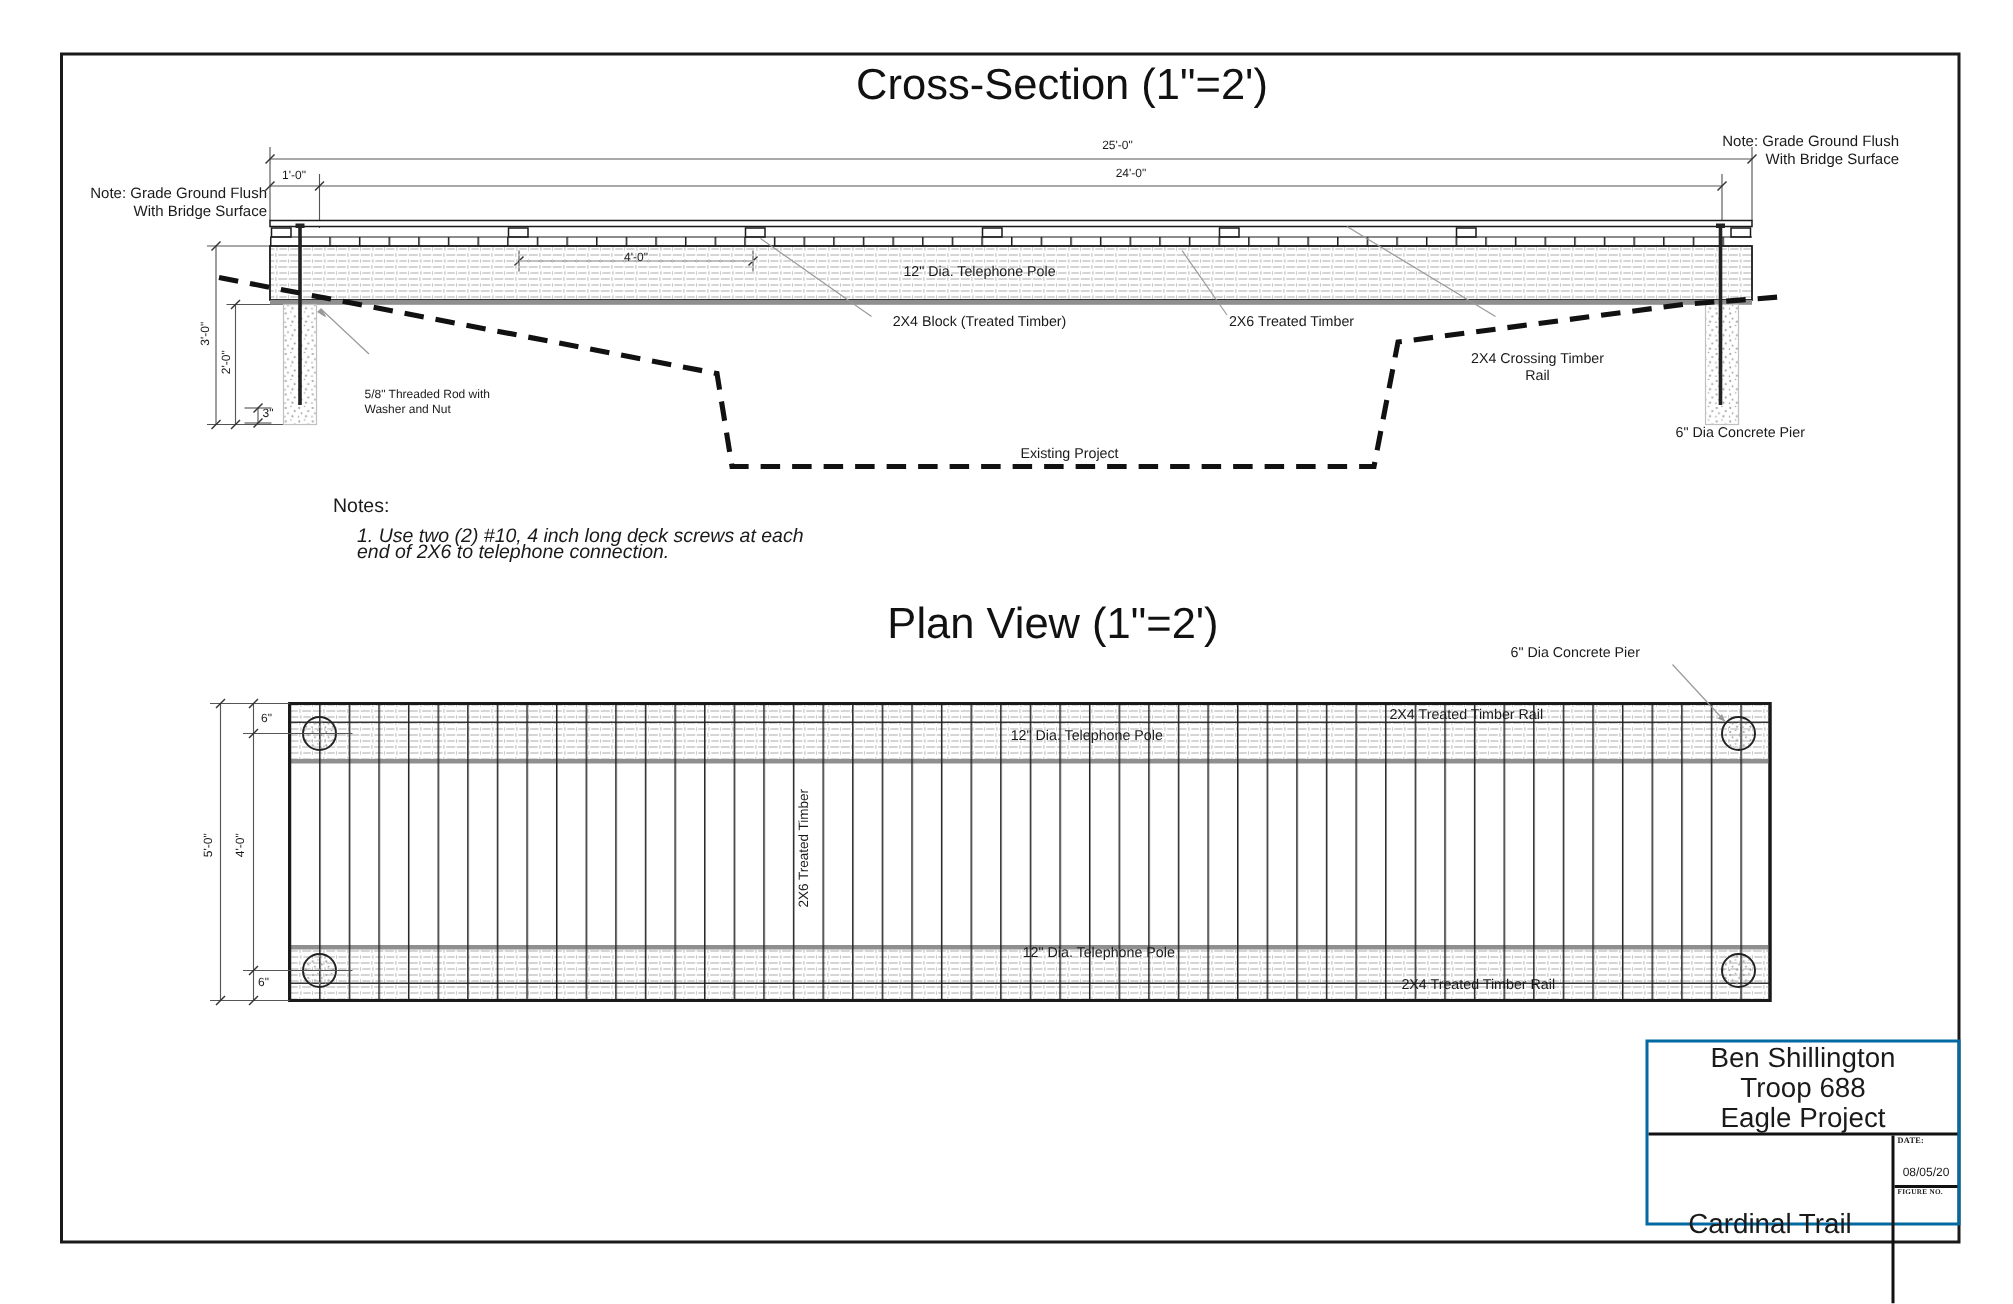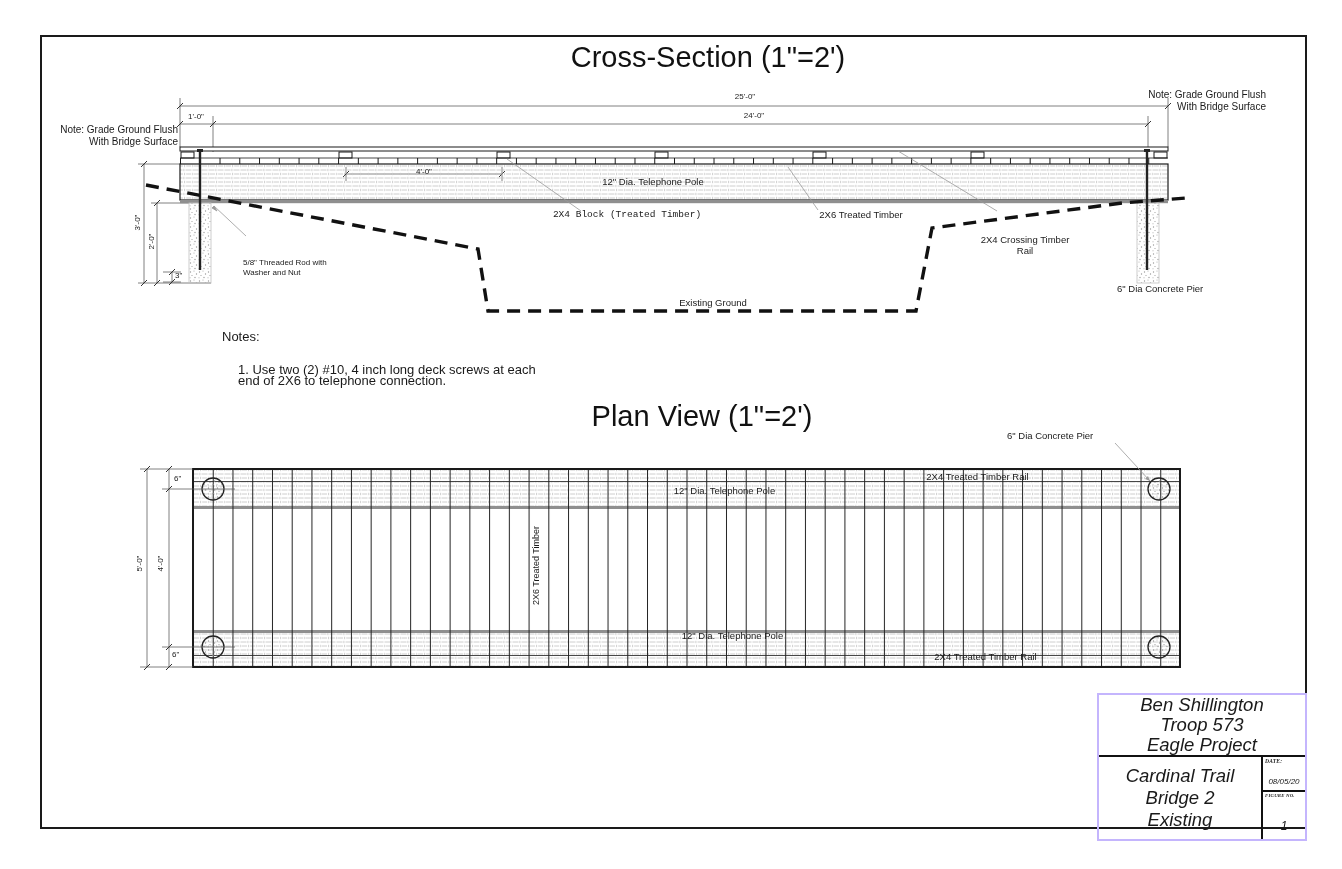--- a/index.html
+++ b/index.html
@@ -9,30 +9,30 @@
                 border:2px solid #1a1a1a;box-sizing:border-box;}
   svg.linework{position:absolute;left:0;top:0;}
   .lbl{position:absolute;font-size:9.5px;line-height:11px;color:#1a1a1a;}
   .pre{white-space:pre-line;margin-top:25px;}
   .ctr{text-align:center;}
   .rgt{text-align:right;}
   .dim{font-size:8px;line-height:9px;}
   .rot{transform:rotate(-90deg);transform-origin:center center;text-align:center;}
   .view-title{position:absolute;font-size:29px;line-height:34px;text-align:center;color:#111;}
   .notes{position:absolute;left:222px;top:331px;width:345px;font-size:13px;line-height:11.5px;}
-  .notes .note-item{margin:21px 0 8px 16px;white-space:pre-line;}
+  .notes .note-item{margin:8px 0 8px 16px;white-space:pre-line;font-style:italic;}
   
-  .tblock{position:absolute;left:1097px;top:693px;width:210px;height:148px;
-          border:2px solid #c4b5fd;box-sizing:border-box;display:flex;flex-direction:column;font-style:italic;}
+  .tblock{position:absolute;left:1097px;top:693px;width:210px;height:124px;
+          border:2px solid #0369a1;box-sizing:border-box;display:flex;flex-direction:column;}
   .tb-row1{height:62px;border-bottom:2px solid #111;box-sizing:border-box;
            display:flex;flex-direction:column;justify-content:center;}
   .tb-row1 div{font-size:18.5px;line-height:20px;text-align:center;}
   .tb-row2{flex:1;display:flex;}
   .tb-proj{flex:1;display:flex;flex-direction:column;justify-content:center;}
-  .tb-proj div{font-size:18.5px;line-height:22px;text-align:center;}
+  .tb-proj div{font-size:18.5px;line-height:22px;text-align:center;margin-top:48px;}
   .tb-side{width:44px;border-left:2px solid #111;box-sizing:border-box;
            display:flex;flex-direction:column;}
   .tb-date{height:35px;border-bottom:2px solid #111;box-sizing:border-box;position:relative;}
   .tb-fig{flex:1;position:relative;}
   .tb-minilabel{position:absolute;left:2px;top:1px;font-family:"Liberation Serif",serif;
                 font-weight:bold;font-size:5.5px;letter-spacing:0.2px;}
   .tb-dateval{position:absolute;left:0;right:0;bottom:4px;text-align:center;font-size:8px;}
   .tb-figval{position:absolute;left:0;right:0;bottom:6px;text-align:center;font-size:12px;}
 </style>
 </head>
@@ -198,27 +198,27 @@
 
   <div class="lbl dim ctr" style="left:715px;top:92px;width:60px;">25'-0"</div>
   <div class="lbl dim ctr" style="left:724px;top:111px;width:60px;">24'-0"</div>
   <div class="lbl dim ctr" style="left:178px;top:112px;width:36px;">1'-0"</div>
   <div class="lbl dim ctr" style="left:394px;top:167px;width:60px;">4'-0"</div>
   <div class="lbl dim rot" style="left:112px;top:218px;width:50px;">3'-0"</div>
   <div class="lbl dim rot" style="left:126px;top:237px;width:50px;">2'-0"</div>
   <div class="lbl dim" style="left:175px;top:271px;">3"</div>
 
   <div class="lbl ctr" style="left:588px;top:176px;width:130px;">12" Dia. Telephone Pole</div>
-  <div class="lbl ctr" style="left:552px;top:209px;width:150px;font-family:Liberation Mono, monospace;">2X4 Block (Treated Timber)</div>
+  <div class="lbl ctr" style="left:578px;top:209px;width:150px;">2X4 Block (Treated Timber)</div>
   <div class="lbl ctr" style="left:806px;top:209px;width:110px;">2X6 Treated Timber</div>
   <div class="lbl ctr pre" style="left:955px;top:209px;width:140px;">2X4 Crossing Timber
 Rail</div>
   <div class="lbl pre" style="left:243px;top:233px;width:130px;font-size:8px;line-height:9.5px;">5/8" Threaded Rod with
 Washer and Nut</div>
-  <div class="lbl ctr" style="left:668px;top:297px;width:90px;">Existing Ground</div>
+  <div class="lbl ctr" style="left:668px;top:297px;width:90px;">Existing Project</div>
   <div class="lbl" style="left:1117px;top:283px;width:130px;">6" Dia Concrete Pier</div>
 
   <div class="notes">
     <div>Notes:</div>
     <div class="note-item">1. Use two (2) #10, 4 inch long deck screws at each
 end of 2X6 to telephone connection.</div>
   </div>
 
   <div class="lbl dim rot" style="left:114px;top:559px;width:50px;">5'-0"</div>
   <div class="lbl dim rot" style="left:135px;top:559px;width:50px;">4'-0"</div>
@@ -228,21 +228,21 @@
   <div class="lbl" style="left:1007px;top:430px;width:130px;">6" Dia Concrete Pier</div>
   <div class="lbl ctr" style="left:910px;top:471px;width:135px;">2X4 Treated Timber Rail</div>
   <div class="lbl ctr" style="left:652px;top:485px;width:145px;">12" Dia. Telephone Pole</div>
   <div class="lbl ctr" style="left:660px;top:630px;width:145px;">12" Dia. Telephone Pole</div>
   <div class="lbl ctr" style="left:918px;top:651px;width:135px;">2X4 Treated Timber Rail</div>
   <div class="lbl rot ctr" style="left:486px;top:560px;width:100px;height:11px;font-size:9px;">2X6 Treated Timber</div>
 
   <div class="tblock">
     <div class="tb-row1">
       <div>Ben Shillington</div>
-      <div>Troop 573</div>
+      <div>Troop 688</div>
       <div>Eagle Project</div>
     </div>
     <div class="tb-row2">
       <div class="tb-proj">
         <div>Cardinal Trail</div>
         <div>Bridge 2</div>
         <div>Existing</div>
       </div>
       <div class="tb-side">
         <div class="tb-date">

